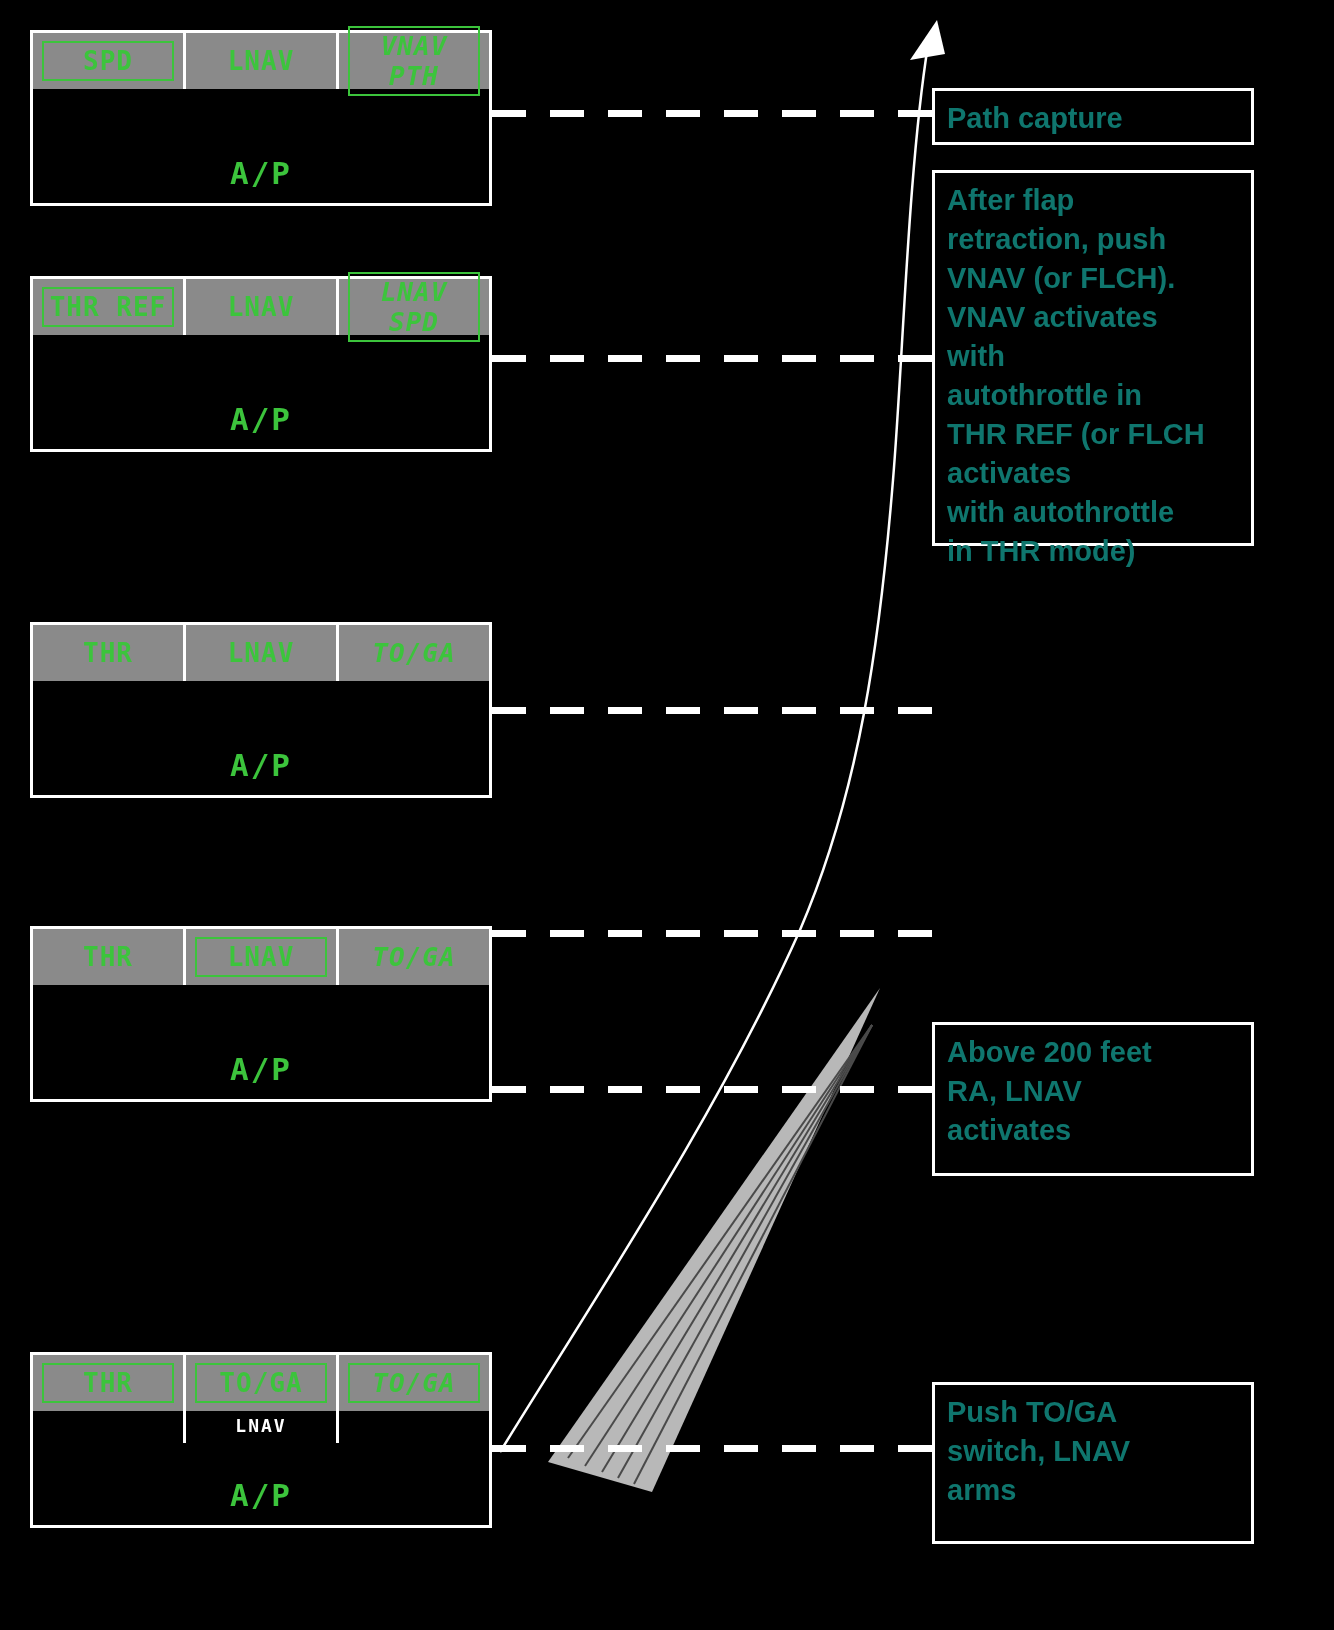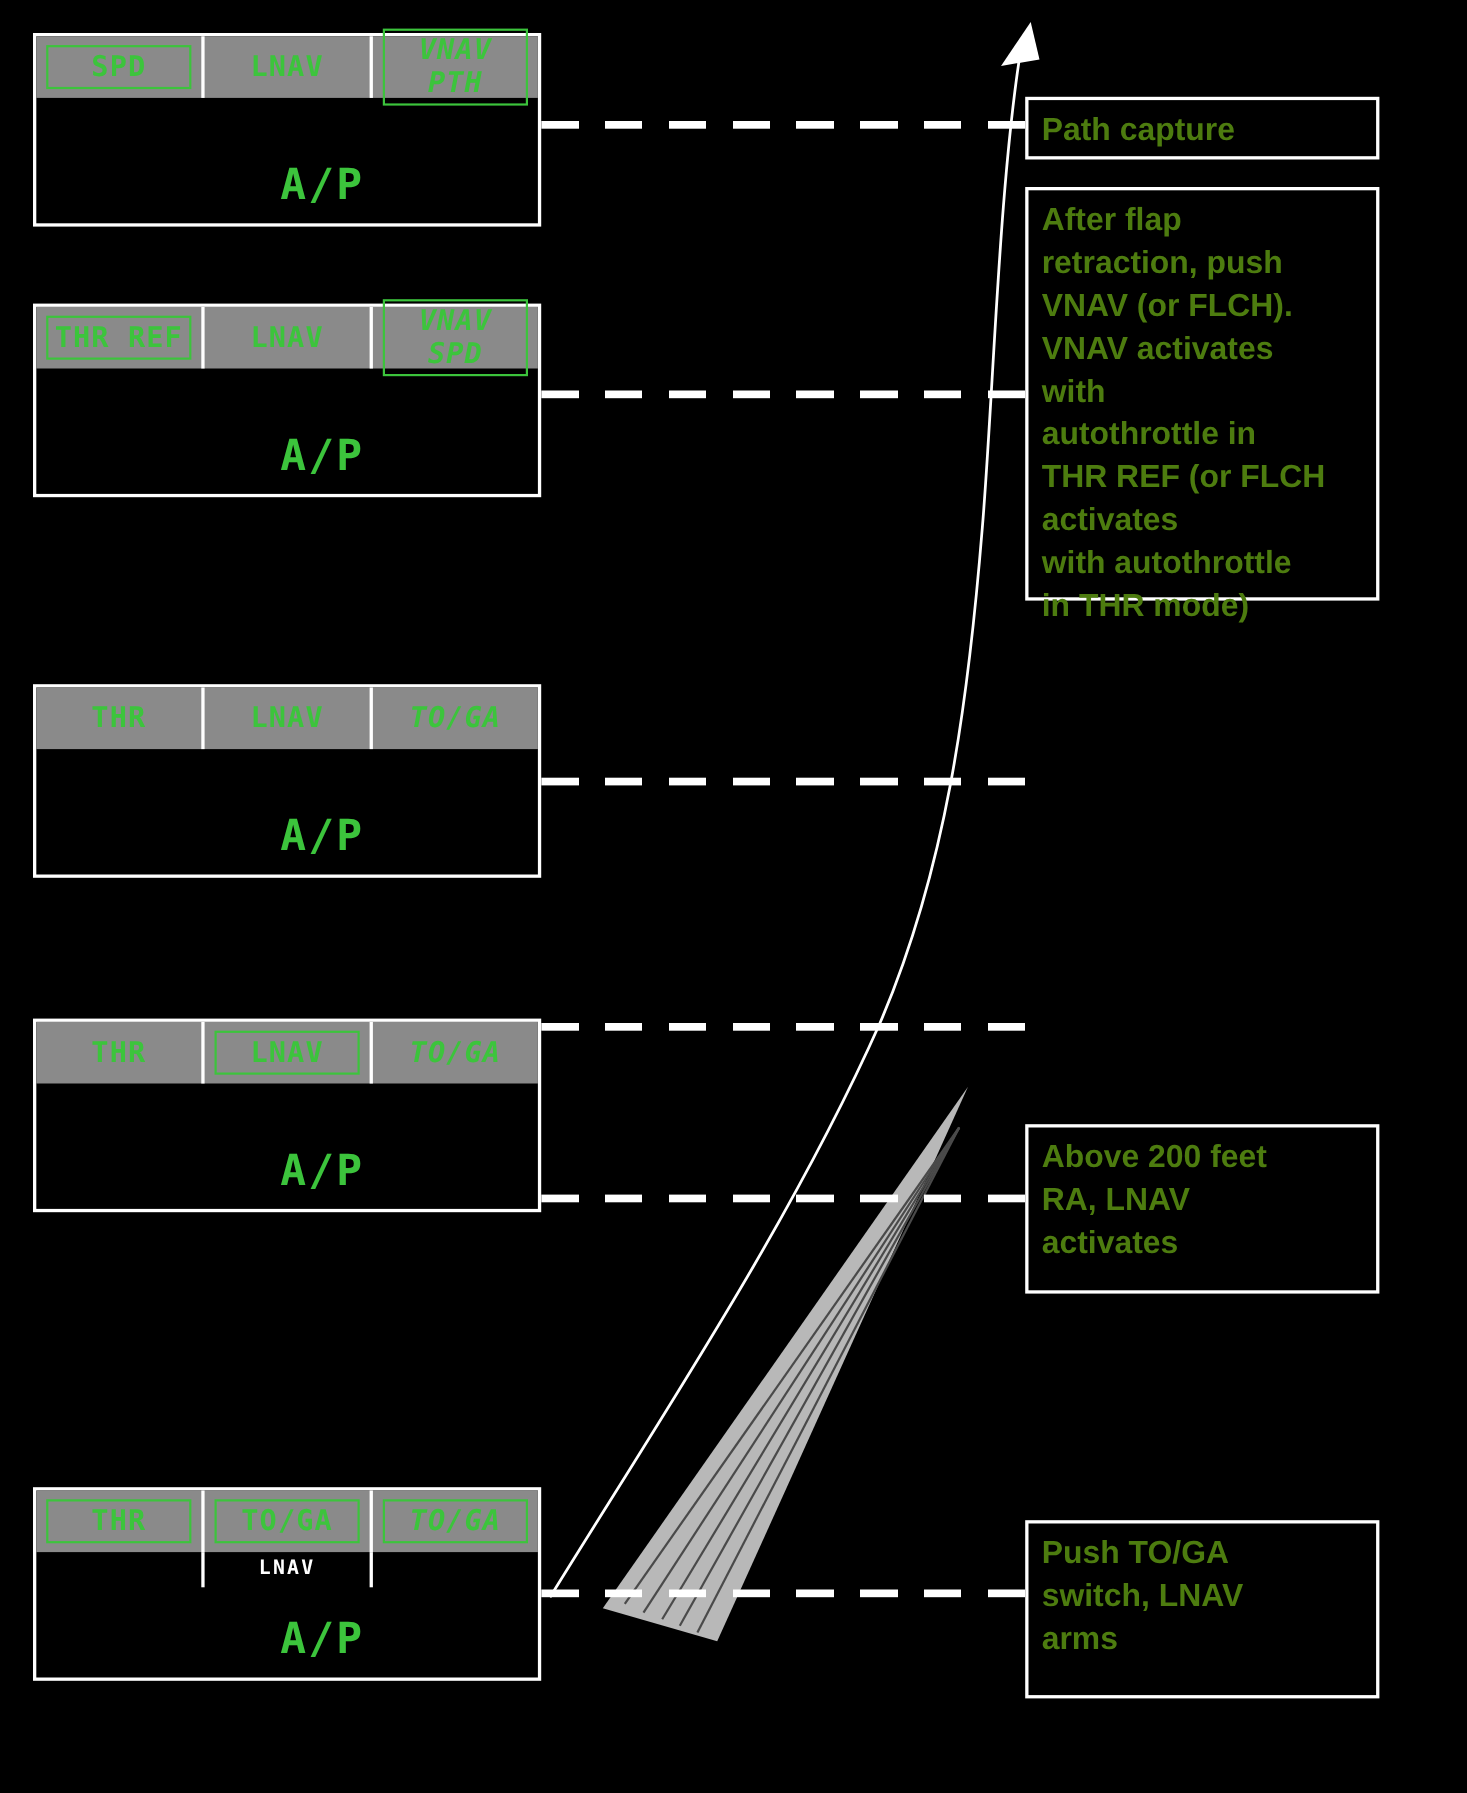--- a/index.html
+++ b/index.html
@@ -29,29 +29,28 @@
   .fma-armed-row { display:flex; height:32px; }
   .fma-armed-cell { flex:1; display:flex; align-items:flex-start; justify-content:center; border-right:3px solid #fff; }
   .fma-armed-cell:last-child { border-right:none; }
   .fma-armed-label {
     color:#fff; font-family:"DejaVu Sans Mono", monospace; font-weight:bold;
     font-size:18px; letter-spacing:2px; margin-top:4px;
   }
   .ap {
     position:absolute; bottom:12px; left:0; width:100%; text-align:center;
     color:var(--fma-green,#3cc43c);
-    font-family:"DejaVu Sans Mono", monospace; font-weight:bold; font-size:39px;
+    font-family:"DejaVu Sans Mono", monospace; font-weight:bold; font-size:31px;
     letter-spacing:2px;
-    padding-left:32px;
   }
   
   .note {
     position:absolute; left:932px; width:322px;
     border:3px solid #fff; background:#000; box-sizing:border-box;
-    color:#4d7c0f; font-weight:bold; font-size:29px; line-height:39px;
+    color:#0f766e; font-weight:bold; font-size:29px; line-height:39px;
     padding:8px 12px; white-space:pre-line;
   }
   
   .dash {
     position:absolute; left:492px; width:440px; height:7px;
     background:repeating-linear-gradient(to right, #fff 0px, #fff 34px, transparent 34px, transparent 58px);
   }
   
   .overlay { position:absolute; left:0; top:0; width:1334px; height:1630px; pointer-events:none; }
   .runway-surface { fill:var(--runway-gray,#b8b8b8); }
@@ -97,21 +96,21 @@
 
   <div class="fma" style="top:276px">
     <div class="fma-strip">
       <div class="fma-cell">
         <span class="fma-mode boxed">THR REF</span>
       </div>
       <div class="fma-cell">
         <span class="fma-mode">LNAV</span>
       </div>
       <div class="fma-cell">
-        <span class="fma-mode boxed">VNAV SPD</span>
+        <span class="fma-mode boxed">LNAV SPD</span>
       </div>
     </div>
     <div class="ap">A/P</div>
   </div>
 
   <div class="fma" style="top:622px">
     <div class="fma-strip">
       <div class="fma-cell">
         <span class="fma-mode">THR</span>
       </div>

